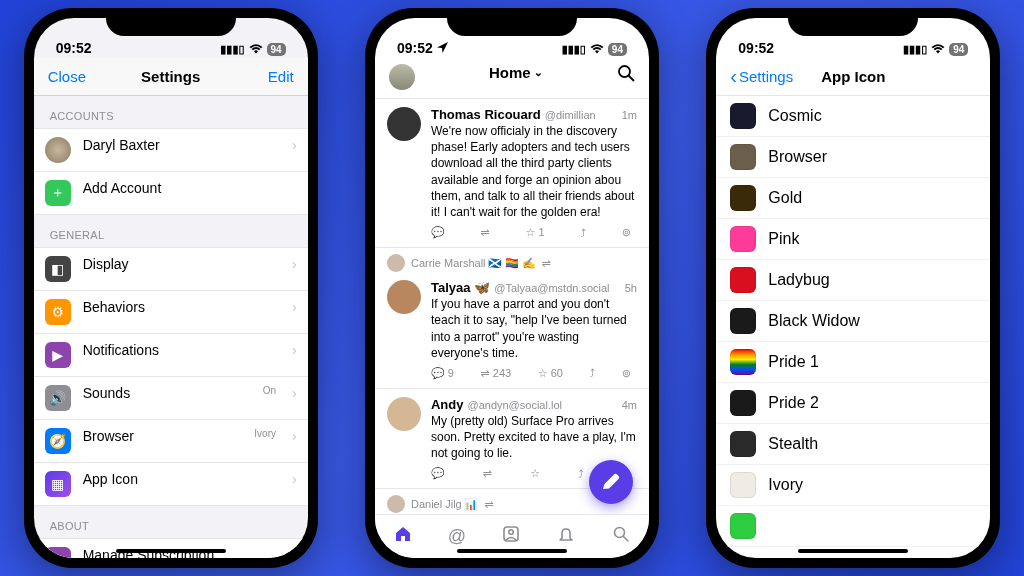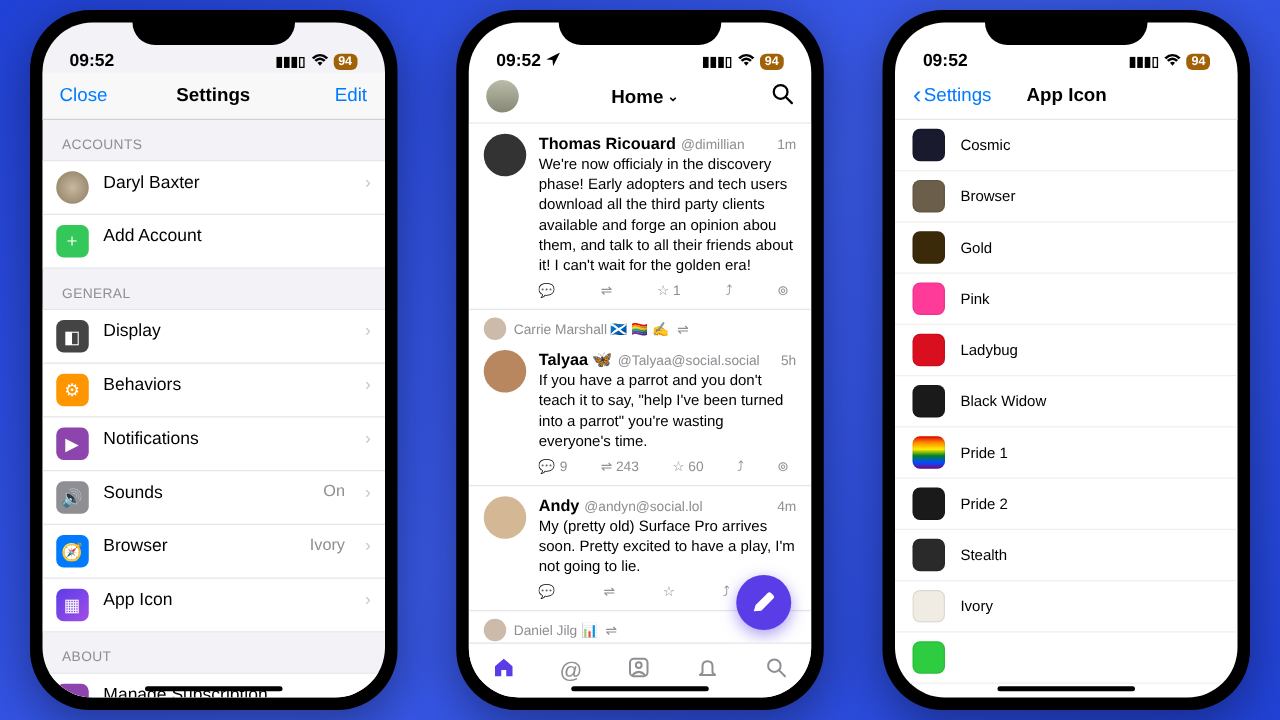--- a/index.html
+++ b/index.html
@@ -23,21 +23,21 @@
     width: 100%; height: 100%; background:#f2f2f7; border-radius: 40px; overflow:hidden;
     position:relative; display:flex; flex-direction:column;
   }
   .screen.white { background:#fff; }
   .status-bar {
     height: 40px; display:flex; justify-content:space-between; align-items:flex-end;
     padding: 0 22px 2px; font-size:14px; font-weight:600; position:relative; z-index:5;
   }
   .status-left { display:flex; align-items:center; gap:4px;}
   .status-right { display:flex; align-items:center; gap:4px; font-size:11px;}
-  .battery { background:#a16207; color:#fff; border-radius:5px; padding:1px 4px; font-size:10px; font-weight:700;}
+  .battery { background:#737373; color:#fff; border-radius:5px; padding:1px 4px; font-size:10px; font-weight:700;}
   .nav-bar {
     height: 38px; display:flex; align-items:center; justify-content:space-between;
     padding: 0 14px; border-bottom:1px solid #d1d1d6; background:#f8f8f8;
   }
   .nav-bar.white { background:#fff; border-bottom:1px solid #e5e5ea;}
   .nav-title { font-size:15px; font-weight:600; position:absolute; left:50%; transform:translateX(-50%);}
   .nav-btn { color:#007aff; font-size:15px; }
   .nav-back { display:flex; align-items:center; gap:2px; color:#007aff; font-size:15px;}
   .content { flex:1; overflow:hidden; }
   .section-header {
@@ -48,30 +48,30 @@
   .cell {
     display:flex; align-items:flex-start; padding:8px 11px; min-height:40px;
     border-bottom:1px solid #e5e5ea; gap:12px; font-size:14px;
   }
   .cell:last-child { border-bottom:none;}
   .cell-icon {
     width:26px; height:26px; border-radius:6px; display:flex; align-items:center; justify-content:center;
     color:#fff; font-size:14px; flex-shrink:0;
   }
   .cell-label { flex:1; }
-  .cell-value { color:#8e8e93; font-size:13px;}
+  .cell-value { color:#8e8e93; font-size:10px;}
   .chevron { color:#c7c7cc; font-size:14px; margin-left:4px;}
   .home-indicator {
     position:absolute; bottom:5px; left:50%; transform:translateX(-50%);
     width:110px; height:4px; background:#000; border-radius:3px;
   }
 
   
   .feed-head {
-    display:flex; align-items:center; justify-content:space-between; padding:6px 14px 8px;
+    display:flex; align-items:flex-start; justify-content:space-between; padding:6px 14px 8px;
     border-bottom:1px solid #e5e5ea;
   }
   .avatar-sm { width:26px; height:26px; border-radius:50%; background:linear-gradient(#bba,#887);}
   .feed-title { font-size:15px; font-weight:700; display:flex; align-items:center; gap:3px;}
   .post { padding:8px 12px; border-bottom:1px solid #e5e5ea; display:flex; gap:10px; font-size:12px;}
   .post-avatar { width:34px; height:34px; border-radius:50%; flex-shrink:0;}
   .post-body { flex:1; min-width:0;}
   .post-head { display:flex; align-items:baseline; gap:4px; }
   .post-name { font-weight:700; font-size:13px;}
   .post-handle { color:#8e8e93; font-size:11px; overflow:hidden; text-overflow:ellipsis; white-space:nowrap;}
@@ -87,21 +87,21 @@
   }
   .tabbar .tab { color:#8e8e93; font-size:18px;}
   .tabbar .tab.active { color:#5b3de8;}
   .fab {
     position:absolute; right:16px; bottom:54px; width:44px; height:44px; border-radius:50%;
     background:#5b3de8; color:#fff; display:flex; align-items:center; justify-content:center; font-size:20px;
     box-shadow:0 4px 12px rgba(91,61,232,.5);
   }
 
   
-  .icon-row { display:flex; align-items:center; padding:7px 14px; gap:12px; border-bottom:1px solid #f0f0f0; font-size:12px;}
+  .icon-row { display:flex; align-items:center; padding:7px 14px; gap:12px; border-bottom:1px solid #f0f0f0; font-size:16px;}
   .icon-swatch { width:26px; height:26px; border-radius:6px; flex-shrink:0; box-shadow:inset 0 0 0 1px rgba(0,0,0,.08);}
 </style>
 </head>
 <body>
 
 <div class="phone">
   <div class="screen">
     <div class="status-bar">
       <div class="status-left">
           <span>09:52</span>
@@ -241,21 +241,21 @@
         <div class="boosted">
           <div class="mini-av"></div>
       <span>Carrie Marshall 🏴󠁧󠁢󠁳󠁣󠁴󠁿 🏳️‍🌈 ✍</span>
       <span>⇌</span>
         </div>
         <div class="post">
           <div class="post-avatar" style="background:#b8875f"></div>
     <div class="post-body">
       <div class="post-head">
         <span class="post-name">Talyaa 🦋</span>
-        <span class="post-handle">@Talyaa@social.social</span>
+        <span class="post-handle">@Talyaa@mstdn.social</span>
         <span class="post-time">5h</span>
       </div>
       <div class="post-text">If you have a parrot and you don't teach it to say, "help I've been turned into a parrot" you're wasting everyone's time.</div>
       <div class="post-actions">
       <span>💬 9</span>
       <span>⇌ 243</span>
       <span>☆ 60</span>
       <span>⤴</span>
       <span>⊚</span>
             </div>

